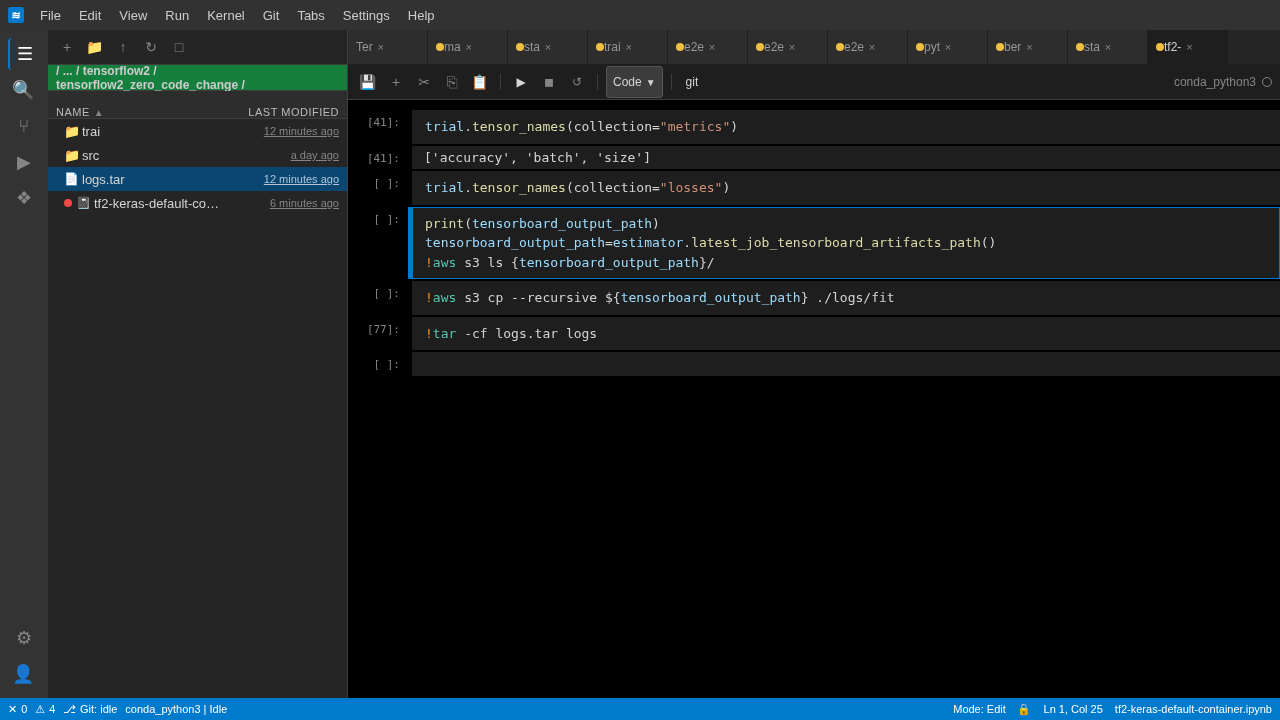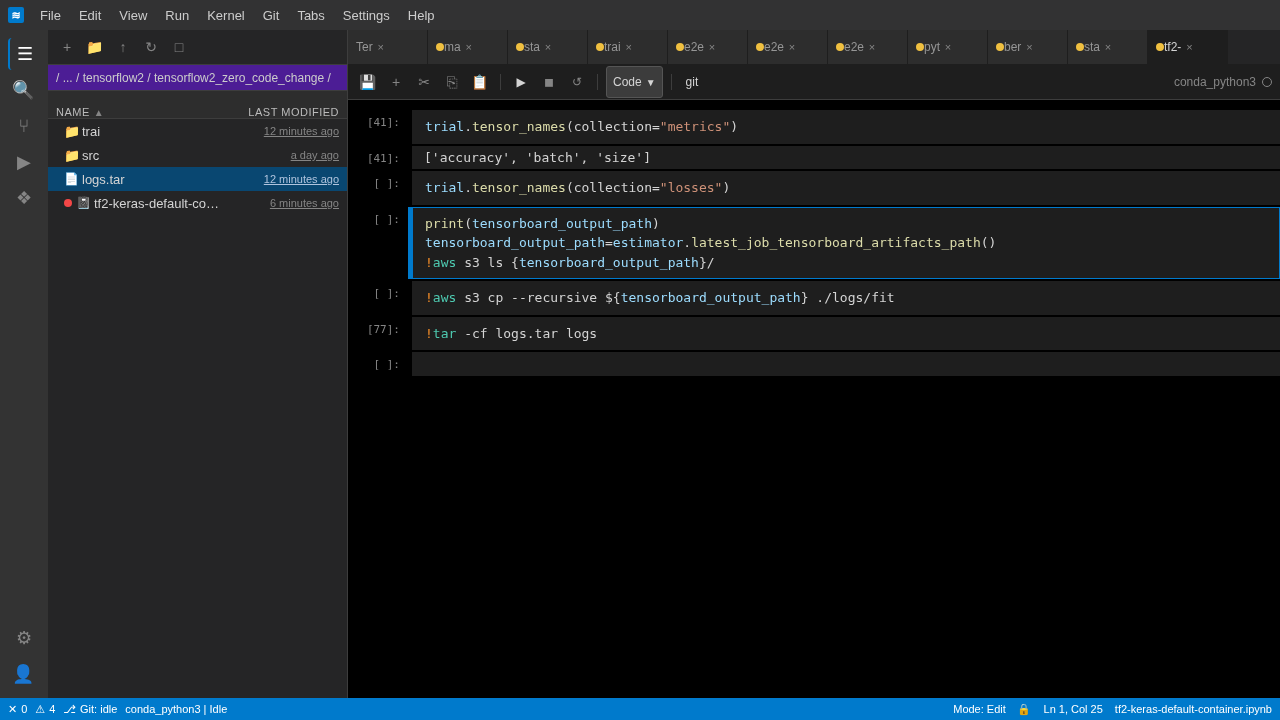--- a/index.html
+++ b/index.html
@@ -100,27 +100,28 @@
       align-items: center;
       justify-content: center;
       cursor: pointer;
       border-radius: 3px;
       color: #858585;
       font-size: 14px;
     }
 
     .breadcrumb {
       height: 26px;
-      background: #4c1d95;
+      background: #15803d;
       display: flex;
       align-items: center;
       padding: 0 8px;
       font-size: 12px;
       color: #858585;
       border-bottom: 1px solid #3d3d3d;
+      font-weight: bold;
     }
     .breadcrumb span { color: #cccccc; }
 
     .file-header {
       height: 28px;
       display: flex;
       align-items: flex-end;
       padding: 0 8px;
       font-size: 11px;
       color: #bbbbbb;

